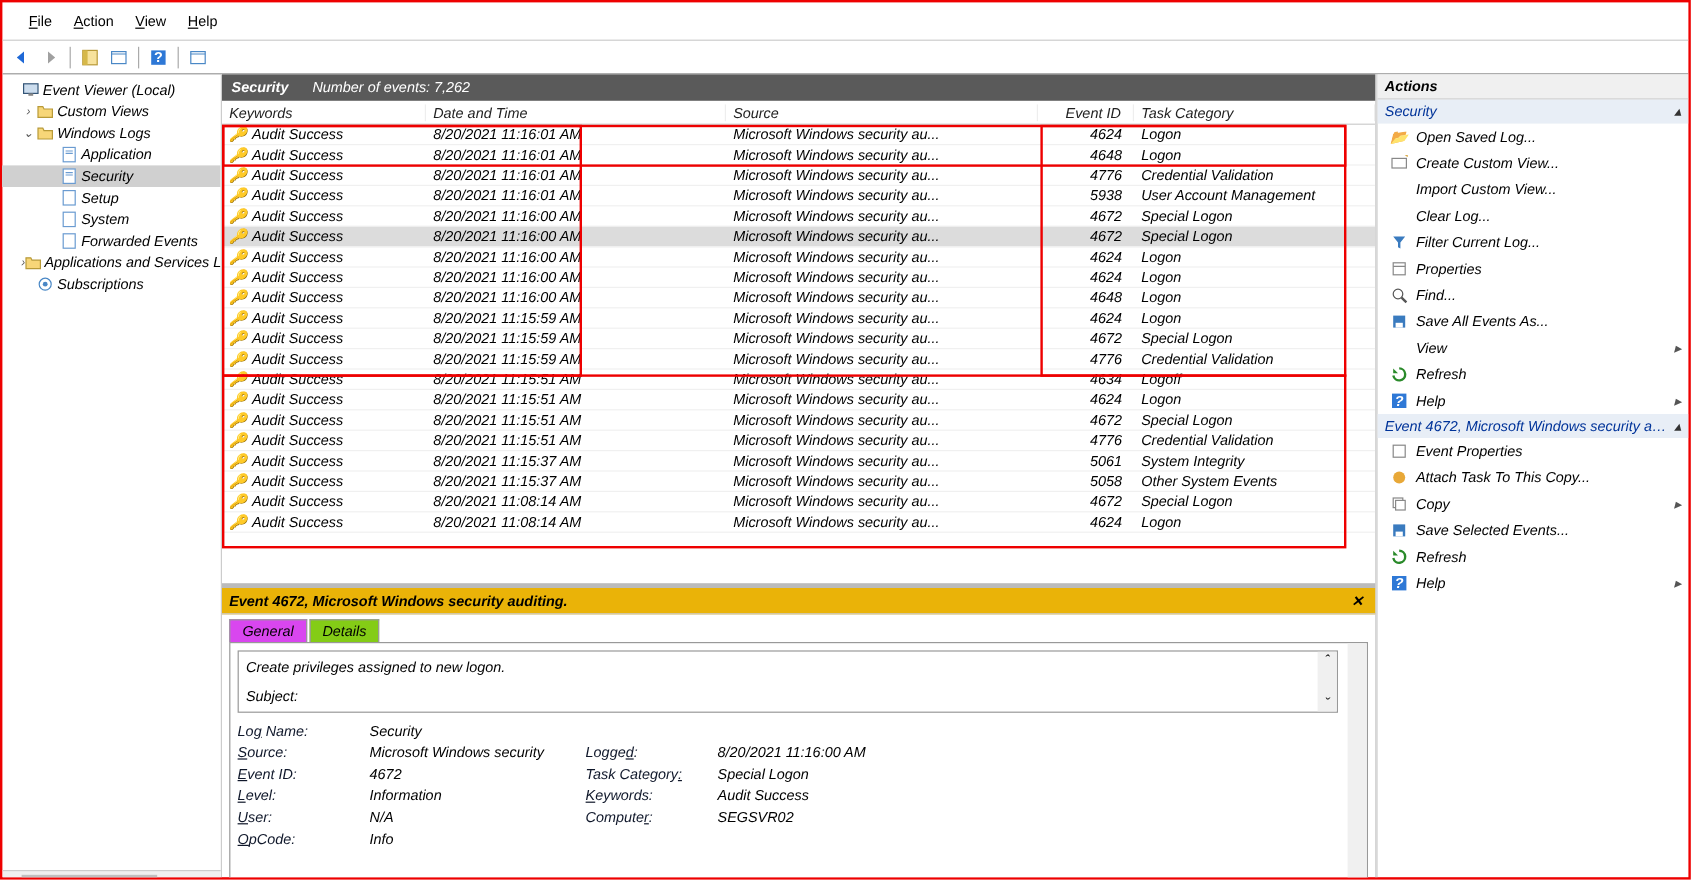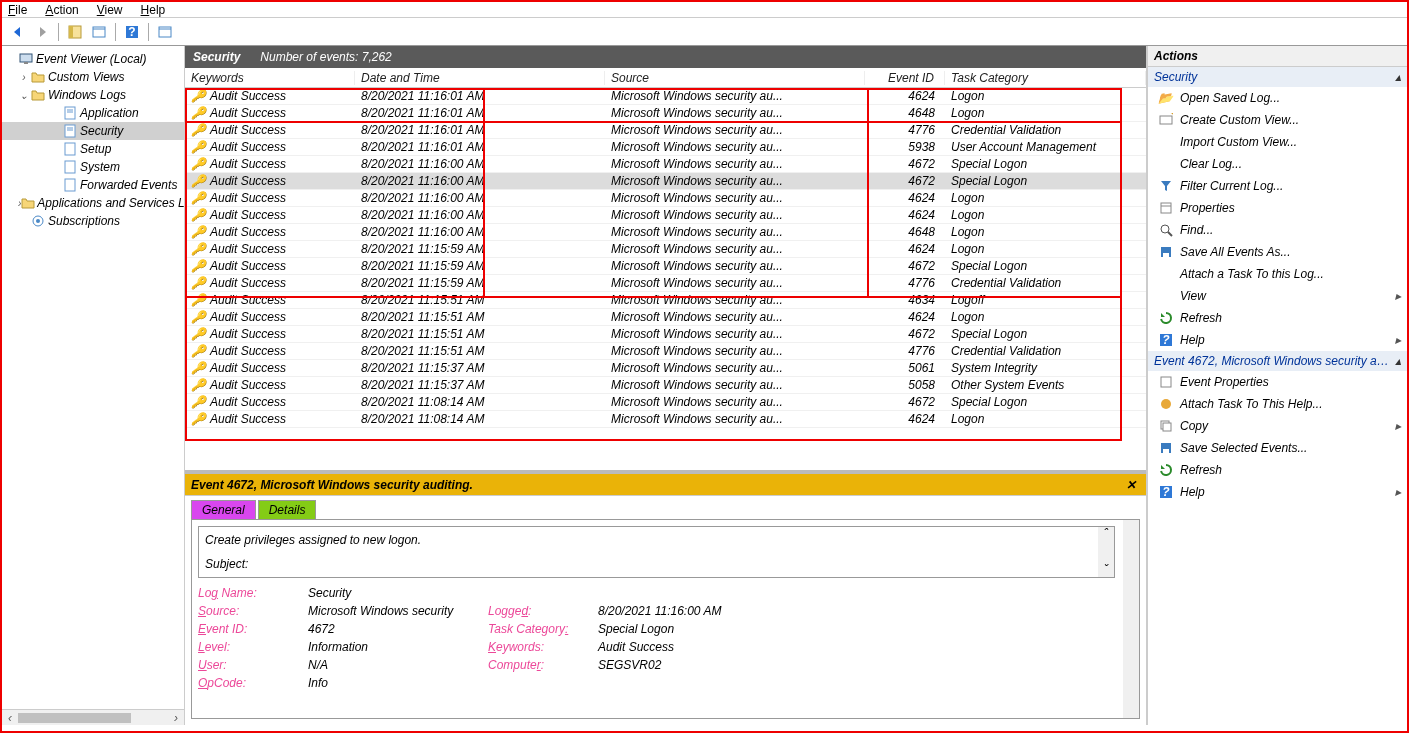--- a/index.html
+++ b/index.html
@@ -1,19 +1,19 @@
 <!DOCTYPE html>
 <html><head>
 <meta charset="utf-8">
 <style>
 * { box-sizing: border-box; margin: 0; padding: 0; font-family: "Segoe UI", Tahoma, sans-serif; font-size: 12px; }
 html, body { width: 100%; height: 100%; }
 body { border: 2px solid #e00; background: #fff; overflow: hidden; }
 
-.menubar { height: 16px; display: flex; align-items: center; border-bottom: 1px solid #ccc; padding-left: 6px; }
+.menubar { height: 32px; display: flex; align-items: center; border-bottom: 1px solid #ccc; padding-left: 22px; }
 .menubar span { margin-right: 18px; cursor: default; }
 .menubar span u { text-decoration: underline; }
 
 .toolbar { height: 28px; display: flex; align-items: center; border-bottom: 1px solid #999; padding-left: 6px; gap: 4px; }
 .toolbar .sep { width:1px; height:18px; background:#aaa; margin:0 2px; }
 .tb-btn { width:20px; height:20px; display:flex; align-items:center; justify-content:center; border:1px solid transparent; }
 
 .main { display:flex; height: calc(100% - 50px); font-style: italic; }
 
 .tree-pane { width:183px; border-right:1px solid #ccc; padding-top:4px; overflow:auto; display:flex; flex-direction:column; position:relative; }
@@ -21,21 +21,21 @@
 .tree-pane .hscroll { height:16px; border-top:1px solid #ccc; background:#f0f0f0; display:flex; align-items:center; }
 .tree-pane .hscroll .bar { flex:1; height:10px; display:flex; }
 .tree-pane .hscroll .thumb { width:75%; height:100%; background:#c0c0c0; }
 .tree-pane .hscroll .arrow { width:16px; text-align:center; color:#555; }
 
 .tree-item { display:flex; align-items:center; height:18px; padding-left: 4px; white-space:nowrap; }
 .tree-item .tw { width:12px; text-align:center; color:#555; font-size:10px; }
 .tree-item .icon { width:16px; height:16px; margin-right:2px; display:flex; align-items:center; justify-content:center; }
 .tree-item.selected { background:#d0d0d0; }
 .lvl1 { padding-left: 16px; }
-.lvl2 { padding-left: 48px; align-items: center; }
+.lvl2 { padding-left: 36px; align-items: center; }
 
 .center { flex:1; display:flex; flex-direction:column; border-right:1px solid #ccc; min-width:0; }
 .center-hdr { background:#5a5a5a; color:#fff; height:22px; display:flex; align-items:center; padding-left:8px; gap:20px; }
 .center-hdr .title { font-weight:600; }
 .grid-wrap { flex:1; overflow:auto; position:relative; }
 .grid { display:flex; flex-direction:column; position:relative; }
 .grid-hdr, .grid-row { display:flex; height:17px; align-items:center; }
 .grid-hdr { background:#fff; border-bottom:1px solid #ccc; height:20px; }
 .grid-hdr .cell { border-right:1px solid #eee; padding-left:6px; font-weight:400; color:#222; }
 .grid-row { border-bottom:1px solid #f0f0f0; }
@@ -55,21 +55,21 @@
 .detail-hdr { background:#eab308; height:22px; display:flex; align-items:center; padding-left:6px; font-weight:600; justify-content:space-between; padding-right:6px; border-bottom:1px solid #ccc; }
 .close-x { cursor:pointer; padding:0 4px; }
 .tab-row { display:flex; padding:4px 6px 0 6px; }
 .tab { border:1px solid #999; border-bottom:none; padding:2px 10px; margin-right:2px; background:#84cc16; cursor:default; }
 .tab.active { background:#d946ef; }
 .detail-body { flex:1; border:1px solid #999; margin:0 6px 6px 6px; background:#fff; display:flex; padding:6px; overflow:auto; position:relative; }
 .detail-body .vscroll { position:absolute; right:0; top:0; bottom:0; width:16px; background:#f0f0f0; }
 .msg-box { border:1px solid #999; padding:6px; margin-bottom:8px; height:52px; overflow:hidden; position:relative; }
 .msg-box .vmini { position:absolute; right:0; top:0; bottom:0; width:16px; background:#f0f0f0; display:flex; flex-direction:column; align-items:center; justify-content:space-between; }
 .props { display:grid; grid-template-columns:110px 180px 110px 180px; row-gap:4px; }
-.props .lbl { color:#ec4899; }
+.props .lbl { color:#0f172a; }
 .props .lbl u { text-decoration:underline; }
 
 .actions-pane { width:260px; display:flex; flex-direction:column; border-left:1px solid #ccc; }
 .actions-title { background:#f0f0f0; border-bottom:1px solid #ccc; padding:3px 6px; font-weight:600; }
 .actions-subhdr { background:#e8eef6; padding:3px 6px; display:flex; align-items:center; justify-content:space-between; color:#003399; cursor:default; }
 .actions-subhdr .arr { color:#333; }
 .action-row { display:flex; align-items:center; padding:2px 6px 2px 10px; height:22px; gap:6px; white-space:nowrap; overflow:hidden; text-overflow:ellipsis; }
 .action-row .ai { width:16px; height:16px; display:flex; align-items:center; justify-content:center; }
 .action-row .chev { margin-left:auto; color:#555; }
 
@@ -568,24 +568,20 @@
         <span class="ai">
           <svg width="14" height="14">
             <rect x="2" y="2" width="10" height="10" fill="#3a7bbf"></rect>
             <rect x="4" y="8" width="6" height="4" fill="#fff"></rect>
           </svg>
         </span>
         <span>Save All Events As...</span>
       </div>
     <div class="action-row">
         <span class="ai"></span>
-        <span>Attach a Task To this Log...</span>
-      </div>
-    <div class="action-row">
-        <span class="ai"></span>
         <span>View</span>
         <span class="chev">▸</span>
       </div>
     <div class="action-row">
         <span class="ai">
           <svg width="14" height="14">
             <path d="M7 2a5 5 0 1 1-4.9 6" fill="none" stroke="#2a8a2a" stroke-width="2"></path>
             <path d="M2 2v4h4z" fill="#2a8a2a"></path>
           </svg>
         </span>
@@ -613,21 +609,21 @@
           </svg>
         </span>
         <span>Event Properties</span>
       </div>
     <div class="action-row">
         <span class="ai">
           <svg width="14" height="14">
             <circle cx="7" cy="7" r="5" fill="#e8a838"></circle>
           </svg>
         </span>
-        <span>Attach Task To This Help...</span>
+        <span>Attach Task To This Copy...</span>
       </div>
     <div class="action-row">
         <span class="ai">
           <svg width="14" height="14">
             <rect x="2" y="2" width="8" height="8" fill="#fff" stroke="#888"></rect>
             <rect x="4" y="4" width="8" height="8" fill="#fff" stroke="#888"></rect>
           </svg>
         </span>
         <span>Copy</span>
         <span class="chev">▸</span>

